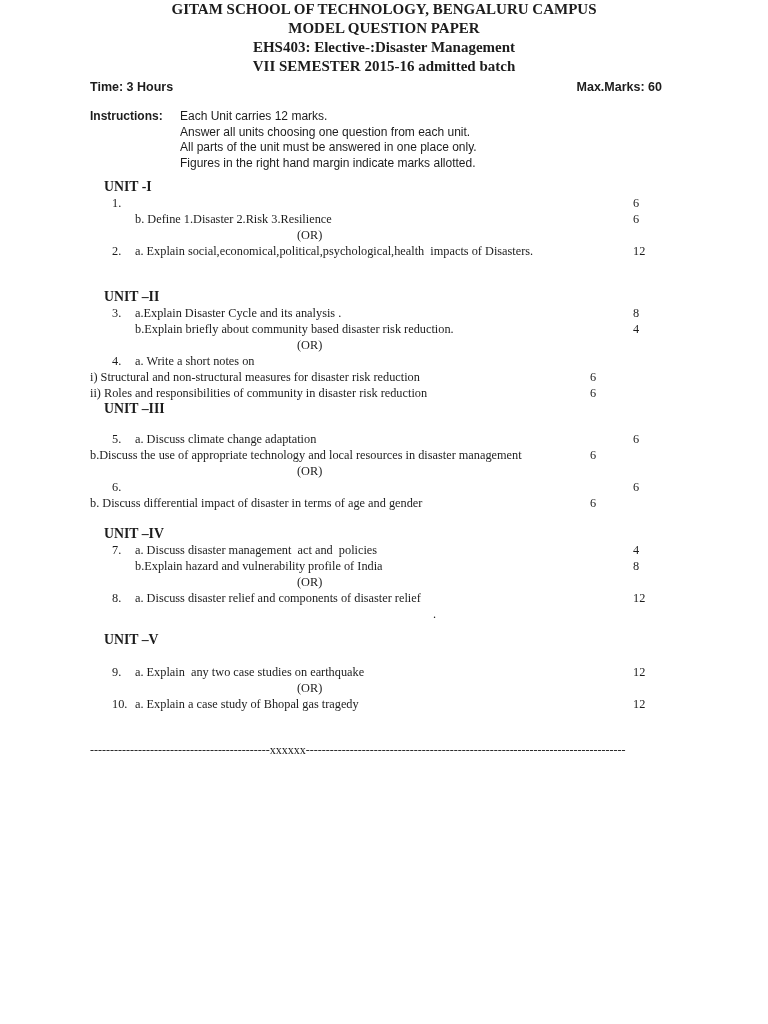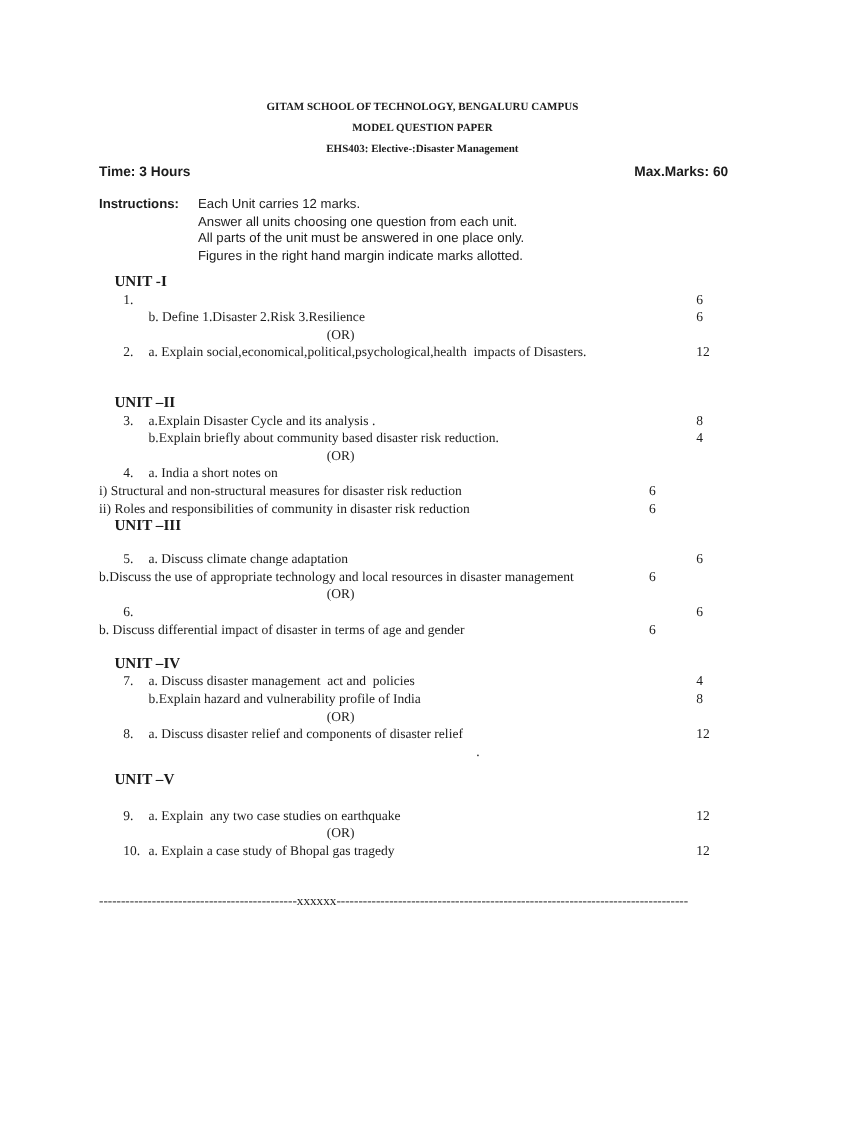--- a/index.html
+++ b/index.html
@@ -1,21 +1,21 @@
 <!DOCTYPE html>
 <html><head>
 <meta charset="utf-8">
 <style>
   html,body{margin:0;padding:0;background:#ffffff;}
   body{width:768px;height:1024px;overflow:hidden;}
   .page{
     position:relative;width:768px;height:1024px;background:#ffffff;
     font-family:"Liberation Serif",serif;color:#1c1c1c;
   }
-  .header{padding-top:88px;text-align:center;font-weight:bold;font-size:10px;line-height:19px;}
+  .header{text-align:center;font-weight:bold;font-size:15px;line-height:19px;}
   .content{margin-left:90px;width:572px;}
   .meta-row{
     display:flex;justify-content:space-between;margin-top:4px;
     font-family:"Liberation Sans",sans-serif;font-weight:bold;font-size:12.5px;line-height:15px;
   }
   .instructions{
     display:flex;margin-top:14px;
     font-family:Liberation Sans, sans-serif;font-size:12px;line-height:15.5px;
   }
   .ins-label{font-weight:bold;width:90px;flex:0 0 90px;}
@@ -35,20 +35,21 @@
   .marks.inner{left:500px;}
 </style>
 </head>
 <body>
 
 <div class="page">
   <div class="header" id="hdr">
       <div>GITAM SCHOOL OF TECHNOLOGY, BENGALURU CAMPUS</div>
       <div>MODEL QUESTION PAPER</div>
       <div>EHS403: Elective-:Disaster Management</div>
+      <div>VII SEMESTER 2015-16 admitted batch</div>
     </div>
   <div class="content">
     <div class="meta-row">
       <span>Time: 3 Hours</span>
       <span>Max.Marks: 60</span>
     </div>
     <div class="instructions">
       <span class="ins-label">Instructions:</span>
       <div class="ins-items" id="ins-items"><div>Each Unit carries 12 marks.</div><div>Answer all units choosing one question from each unit.</div><div>All parts of the unit must be answered in one place only.</div><div>Figures in the right hand margin indicate marks allotted.</div></div>
     </div>
@@ -56,21 +57,21 @@
         <div class="row heading"><span class="qtext">UNIT -I</span></div>
         <div class="row q"><span class="qnum">1.</span><span class="marks outer">6</span></div>
         <div class="row sub"><span class="qtext">b. Define 1.Disaster 2.Risk 3.Resilience</span><span class="marks outer">6</span></div>
         <div class="row or"><span class="qtext">(OR)</span></div>
         <div class="row q"><span class="qnum">2.</span><span class="qtext">a. Explain social,economical,political,psychological,health  impacts of Disasters.</span><span class="marks outer">12</span></div>
         <div class="row spacer" style="height: 30px; min-height: 0px;"></div>
         <div class="row heading"><span class="qtext">UNIT –II</span></div>
         <div class="row q"><span class="qnum">3.</span><span class="qtext">a.Explain Disaster Cycle and its analysis .</span><span class="marks outer">8</span></div>
         <div class="row sub"><span class="qtext">b.Explain briefly about community based disaster risk reduction.</span><span class="marks outer">4</span></div>
         <div class="row or"><span class="qtext">(OR)</span></div>
-        <div class="row q"><span class="qnum">4.</span><span class="qtext">a. India a short notes on</span></div>
+        <div class="row q"><span class="qnum">4.</span><span class="qtext">a. Write a short notes on</span></div>
         <div class="row full"><span class="qtext">i) Structural and non-structural measures for disaster risk reduction</span><span class="marks inner">6</span></div>
         <div class="row full"><span class="qtext">ii) Roles and responsibilities of community in disaster risk reduction</span><span class="marks inner">6</span></div>
         <div class="row heading"><span class="qtext">UNIT –III</span></div>
         <div class="row spacer" style="height: 14px; min-height: 0px;"></div>
         <div class="row q"><span class="qnum">5.</span><span class="qtext">a. Discuss climate change adaptation</span><span class="marks outer">6</span></div>
         <div class="row full"><span class="qtext">b.Discuss the use of appropriate technology and local resources in disaster management</span><span class="marks inner">6</span></div>
         <div class="row or"><span class="qtext">(OR)</span></div>
         <div class="row q"><span class="qnum">6.</span><span class="marks outer">6</span></div>
         <div class="row full"><span class="qtext">b. Discuss differential impact of disaster in terms of age and gender</span><span class="marks inner">6</span></div>
         <div class="row spacer" style="height: 15px; min-height: 0px;"></div>

